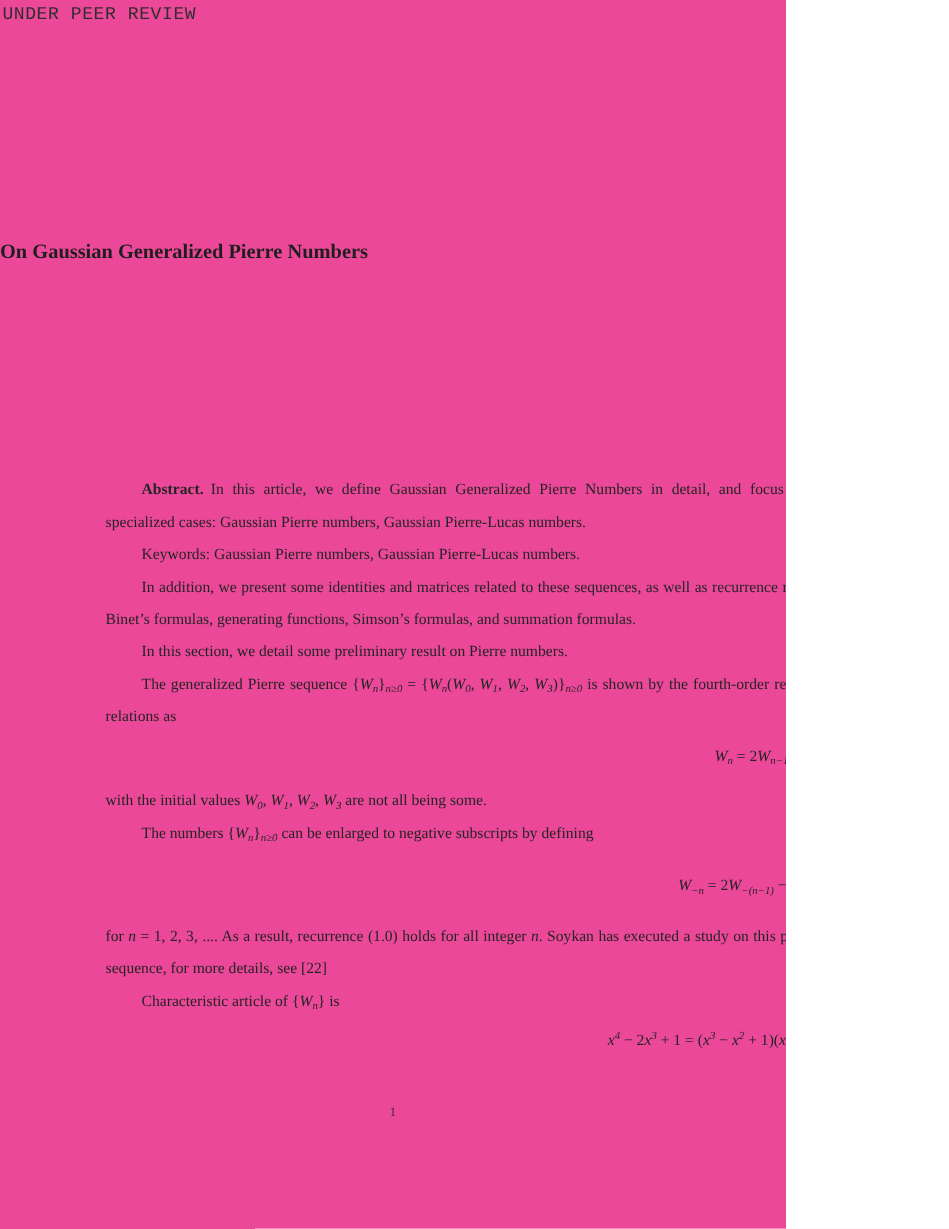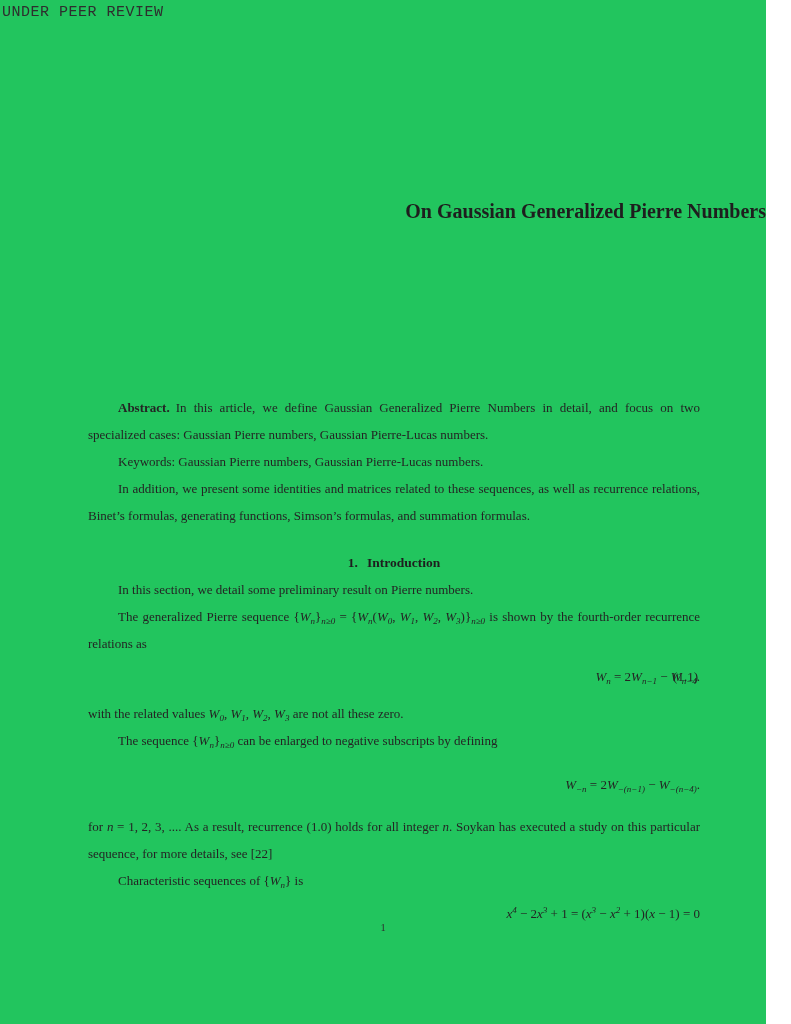--- a/index.html
+++ b/index.html
@@ -1,43 +1,42 @@
 <!DOCTYPE html>
 <html><head>
 <meta charset="utf-8">
 <style>
   html, body { margin: 0; padding: 0; background: #ffffff; }
   .page {
     position: relative;
-    width: 750px;
+    width: 655px;
     height: 1024px;
-    background: #22c55e;
+    background: #ec4899;
     font-family: "Liberation Serif", "DejaVu Serif", serif;
     color: #242424;
     overflow: hidden;
-    padding-left: 16px;
   }
   .banner {
     position: absolute;
     top: 4px;
     left: 2px;
     font-family: "Liberation Mono", "DejaVu Sans Mono", monospace;
     font-size: 15px;
     letter-spacing: 0.5px;
     color: #2e2e2e;
     white-space: nowrap;
   }
   .title {
     position: absolute;
     top: 200px;
     left: 0;
     width: 100%;
     margin: 0;
-    text-align: right;
-    font-size: 20px;
+    text-align: left;
+    font-size: 17px;
     font-weight: bold;
     color: #1e1e1e;
   }
   .content {
     position: absolute;
     top: 394px;
     left: 88px;
     width: 612px;
     font-size: 13px;
     line-height: 27px;
@@ -100,37 +99,36 @@
   <h1 class="title">On Gaussian Generalized Pierre Numbers</h1>
 
   <div class="content">
 
     <p class="indent"><b class="abslabel">Abstract.</b><span>In this article, we define Gaussian Generalized Pierre Numbers in detail, and focus on two specialized cases: Gaussian Pierre numbers, Gaussian Pierre-Lucas numbers.</span></p>
 
     <p class="indent">Keywords: Gaussian Pierre numbers, Gaussian Pierre-Lucas numbers.</p>
 
     <p class="indent">In addition, we present some identities and matrices related to these sequences, as well as recurrence relations, Binet’s formulas, generating functions, Simson’s formulas, and summation formulas.</p>
 
-    <h2 class="secheading"><span class="secnum">1.</span><span>Introduction</span></h2>
 
     <p class="indent">In this section, we detail some preliminary result on Pierre numbers.</p>
 
     <p class="indent"><span>The generalized Pierre sequence {</span><span class="mvar">W</span><sub>n</sub><span>}</span><sub>n≥0</sub><span> = {</span><span class="mvar">W</span><sub>n</sub><span>(</span><span class="mvar">W</span><sub>0</sub><span>, </span><span class="mvar">W</span><sub>1</sub><span>, </span><span class="mvar">W</span><sub>2</sub><span>, </span><span class="mvar">W</span><sub>3</sub><span>)}</span><sub>n≥0</sub><span> is shown by the fourth-order recurrence relations as</span></p>
 
     <div class="eqrow eq1"><span class="math"><span class="mvar">W</span><sub>n</sub><span> = 2</span><span class="mvar">W</span><sub>n−1</sub><span> − </span><span class="mvar">W</span><sub>n−4</sub><span>.</span></span><span class="eqlabel">(1.1)</span></div>
 
-    <p class="p-initial"><span>with the related values </span><span class="mvar">W</span><sub>0</sub><span>, </span><span class="mvar">W</span><sub>1</sub><span>, </span><span class="mvar">W</span><sub>2</sub><span>, </span><span class="mvar">W</span><sub>3</sub><span> are not all these zero.</span></p>
+    <p class="p-initial"><span>with the initial values </span><span class="mvar">W</span><sub>0</sub><span>, </span><span class="mvar">W</span><sub>1</sub><span>, </span><span class="mvar">W</span><sub>2</sub><span>, </span><span class="mvar">W</span><sub>3</sub><span> are not all being some.</span></p>
 
-    <p class="indent"><span>The sequence {</span><span class="mvar">W</span><sub>n</sub><span>}</span><sub>n≥0</sub><span> can be enlarged to negative subscripts by defining</span></p>
+    <p class="indent"><span>The numbers {</span><span class="mvar">W</span><sub>n</sub><span>}</span><sub>n≥0</sub><span> can be enlarged to negative subscripts by defining</span></p>
 
     <div class="eqrow eq2"><span class="math"><span class="mvar">W</span><sub>−n</sub><span> = 2</span><span class="mvar">W</span><sub>−(n−1)</sub><span> − </span><span class="mvar">W</span><sub>−(n−4)</sub><span>.</span></span></div>
 
     <p class="p-forn"><span>for </span><span class="mvar">n</span><span> = 1, 2, 3, .... As a result, recurrence (1.0) holds for all integer </span><span class="mvar">n</span><span>. Soykan has executed a study on this particular sequence, for more details, see [22]</span></p>
 
-    <p class="indent"><span>Characteristic sequences of {</span><span class="mvar">W</span><sub>n</sub><span>} is</span></p>
+    <p class="indent"><span>Characteristic article of {</span><span class="mvar">W</span><sub>n</sub><span>} is</span></p>
 
     <div class="eqrow eq3"><span class="math"><span class="mvar">x</span><sup>4</sup><span> − 2</span><span class="mvar">x</span><sup>3</sup><span> + 1 = (</span><span class="mvar">x</span><sup>3</sup><span> − </span><span class="mvar">x</span><sup>2</sup><span> + 1)(</span><span class="mvar">x</span><span> − 1) = 0</span></span></div>
 
   </div>
 
   <div class="pagenum">1</div>
 
 </div>
 
 </body></html>

